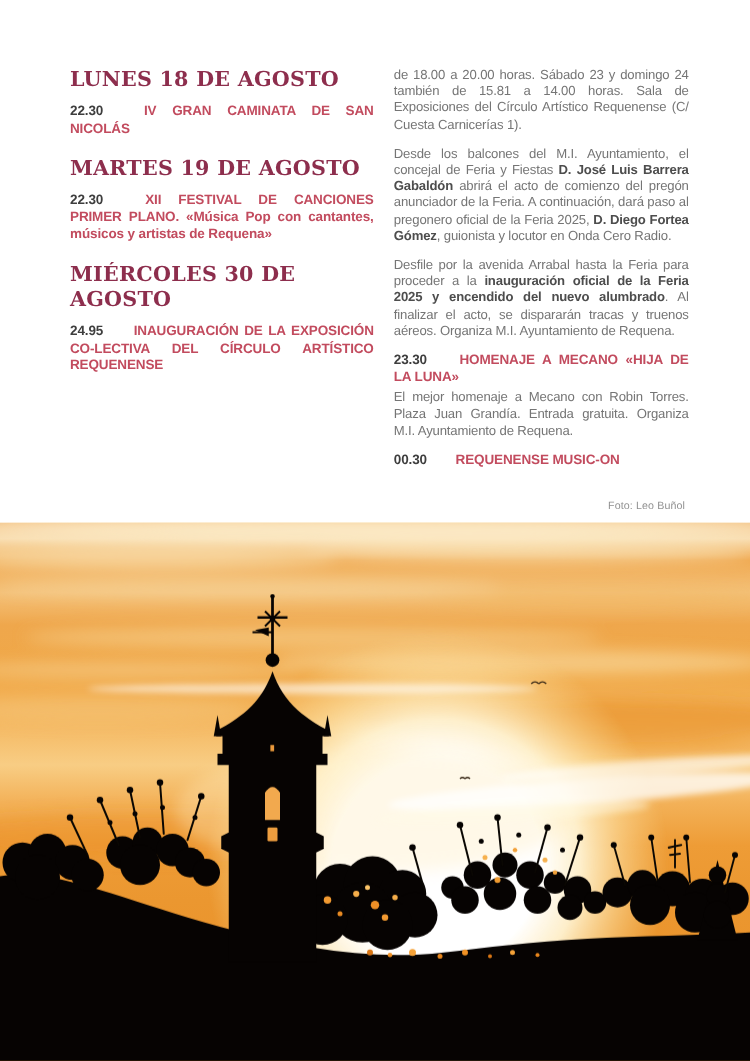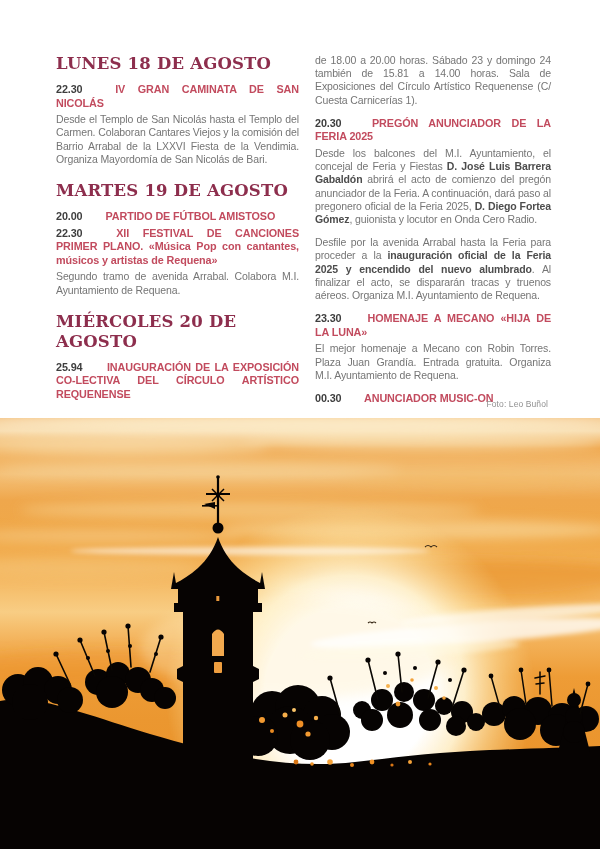--- a/index.html
+++ b/index.html
@@ -50,36 +50,32 @@
 </style>
 </head>
 <body>
 
 <div class="page">
 
   <section class="text-section">
     <div class="col">
         <h2 class="day">LUNES 18 DE AGOSTO</h2>
         <p class="ehead"><span class="time">22.30</span> <span class="etitle">IV GRAN CAMINATA DE SAN NICOLÁS</span></p>
-        <p class="body">Desde el Templo de San Nicolás hasta el Templo del Carmen. Colaboran Cantares Viejos y la comisión del Barrio Arrabal de la LXXVI Fiesta de la Vendimia. Organiza Mayordomía de San Nicolás de Bari.</p>
         <h2 class="day">MARTES 19 DE AGOSTO</h2>
-        <p class="ehead"><span class="time">20.00</span> <span class="etitle">PARTIDO DE FÚTBOL AMISTOSO</span></p>
         <p class="ehead"><span class="time">22.30</span> <span class="etitle">XII FESTIVAL DE CANCIONES PRIMER PLANO. «Música Pop con cantantes, músicos y artistas de Requena»</span></p>
-        <p class="body">Segundo tramo de avenida Arrabal. Colabora M.I. Ayuntamiento de Requena.</p>
-        <h2 class="day">MIÉRCOLES 20 DE AGOSTO</h2>
-        <p class="ehead"><span class="time">25.94</span> <span class="etitle">INAUGURACIÓN DE LA EXPOSICIÓN CO-LECTIVA DEL CÍRCULO ARTÍSTICO REQUENENSE</span></p>
+        <h2 class="day">MIÉRCOLES 30 DE AGOSTO</h2>
+        <p class="ehead"><span class="time">24.95</span> <span class="etitle">INAUGURACIÓN DE LA EXPOSICIÓN CO-LECTIVA DEL CÍRCULO ARTÍSTICO REQUENENSE</span></p>
       </div>
     <div class="col right">
         <p class="body">de 18.00 a 20.00 horas. Sábado 23 y domingo 24 también de 15.81 a 14.00 horas. Sala de Exposiciones del Círculo Artístico Requenense (C/ Cuesta Carnicerías 1).</p>
-        <p class="ehead"><span class="time">20.30</span> <span class="etitle">PREGÓN ANUNCIADOR DE LA FERIA 2025</span></p>
         <p class="body">Desde los balcones del M.I. Ayuntamiento, el concejal de Feria y Fiestas <strong>D. José Luis Barrera Gabaldón</strong> abrirá el acto de comienzo del pregón anunciador de la Feria. A continuación, dará paso al pregonero oficial de la Feria 2025, <strong>D. Diego Fortea Gómez</strong>, guionista y locutor en Onda Cero Radio.</p>
         <p class="body">Desfile por la avenida Arrabal hasta la Feria para proceder a la <strong>inauguración oficial de la Feria 2025 y encendido del nuevo alumbrado</strong>. Al finalizar el acto, se dispararán tracas y truenos aéreos. Organiza M.I. Ayuntamiento de Requena.</p>
         <p class="ehead"><span class="time">23.30</span> <span class="etitle">HOMENAJE A MECANO «HIJA DE LA LUNA»</span></p>
         <p class="body">El mejor homenaje a Mecano con Robin Torres. Plaza Juan Grandía. Entrada gratuita. Organiza M.I. Ayuntamiento de Requena.</p>
-        <p class="ehead"><span class="time">00.30</span> <span class="etitle">ANUNCIADOR MUSIC-ON</span></p>
+        <p class="ehead"><span class="time">00.30</span> <span class="etitle">REQUENENSE MUSIC-ON</span></p>
       </div>
     <div class="credit">Foto: Leo Buñol</div>
   </section>
 
   <figure class="photo">
     <svg viewBox="0 0 600 431" preserveAspectRatio="none">
       <defs>
         <linearGradient id="skyGrad" x1="0" y1="0" x2="0" y2="1">
           <stop offset="0" stop-color="#f3c183"></stop>
           <stop offset="0.03" stop-color="#f8dcae"></stop>

